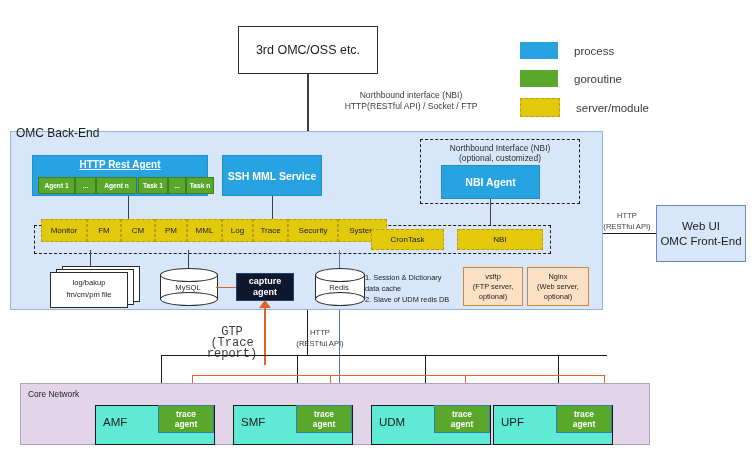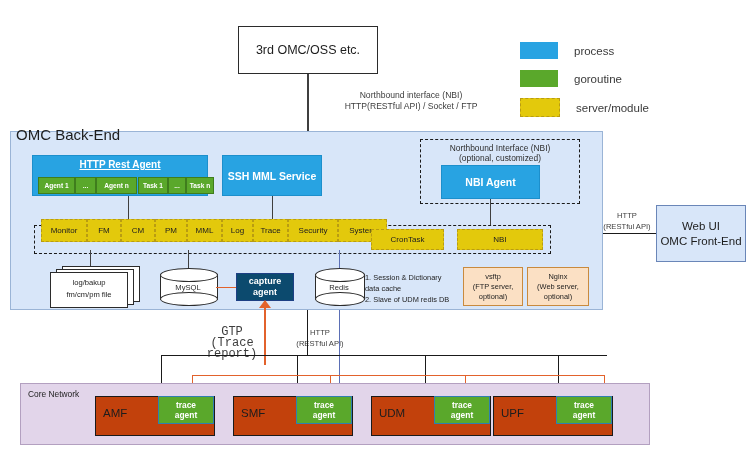--- a/index.html
+++ b/index.html
@@ -32,21 +32,21 @@
   .lg-proc{background:#28a3e2;}
   .lg-gor{background:#5aa82b;}
   .lg-pkg{background:#e3c90c;border:1.6px dashed #b99c12;}
   .lg-tx{font-size:11.5px;color:#3a3a3a;}
 
   
   #backend{
     left:10px;top:131px;width:593px;height:179px;
     background:#d8e6f9;border:1.1px solid #9ab4d6;
   }
-  #backend-title{left:16px;top:126px;font-size:15px;color:#1d1d1d;}
+  #backend-title{left:16px;top:126px;font-size:12px;color:#1d1d1d;}
 
   .proc{
     background:#28a3e2;color:#ffffff;font-weight:bold;font-size:10.5px;
     border:1px solid #1c8fcc;
   }
   #http-rest{left:32px;top:155px;width:176px;height:41px;}
   #http-rest-t{position:absolute;left:0;top:3px;width:100%;text-align:center;font-size:10px;text-decoration:underline;}
   .gor-group{position:absolute;display:flex;}
   .gor{
     background:#5aa82b;border:1px solid #3f7d1d;color:#ffffff;
@@ -103,21 +103,21 @@
     background:#fff;border:1px solid #2b2b2b;border-radius:50%;
   }
   .cyl-tx{
     position:absolute;left:0;top:50%;transform:translateY(-50%);
     width:100%;text-align:center;font-size:7.6px;color:#2b2b2b;z-index:2;
   }
   #mysql{left:160px;top:268px;width:56px;height:38px;}
   #redis{left:315px;top:268px;width:48px;height:38px;}
   #capture{
     left:236px;top:273px;width:58px;height:28px;
-    background:#0c4a6e;border:1.6px solid #1d3f84;color:#fff;font-weight:bold;
+    background:#0f172a;border:1.6px solid #1d3f84;color:#fff;font-weight:bold;
     font-size:9px;line-height:11px;
   }
   #redis-note{
     left:365px;top:272px;width:110px;font-size:7.4px;color:#1d1d1d;line-height:11px;
   }
   .orange-box{
     background:#fbe0c4;border:1px solid #c98a3e;color:#1d1d1d;
     font-size:7.4px;line-height:10px;
   }
   #vsftp{left:463px;top:267px;width:60px;height:39px;}
@@ -138,22 +138,22 @@
   #gtp-lbl{left:196px;top:327px;width:72px;text-align:center;font-size:12px;color:#3d3d3d;line-height:11px;font-family:Liberation Mono, monospace;}
   #http2-lbl{left:284px;top:327px;width:72px;text-align:center;font-size:7.6px;color:#3d3d3d;line-height:11px;}
 
   
   #corenet{
     left:20px;top:383px;width:630px;height:62px;
     background:#e2d5ea;border:1px solid #b3a0c0;
   }
   #corenet-title{left:28px;top:389px;font-size:8.4px;color:#1d1d1d;}
   .nf{
-    position:absolute;background:#c2410c;border:1.3px solid #1a1a1a;
-    height:38px;top:396px;
+    position:absolute;background:#5eead4;border:1.3px solid #1a1a1a;
+    height:38px;top:405px;
   }
   .nf-label{
     position:absolute;left:7px;top:10px;font-size:11.5px;color:#1d1d1d;
   }
   .trace{
     position:absolute;right:0px;top:-1px;width:54px;height:26px;
     background:#5aa82b;border:1.3px solid #2f7fb0;color:#fff;font-weight:bold;
     font-size:8.4px;line-height:10px;
   }
 </style>

